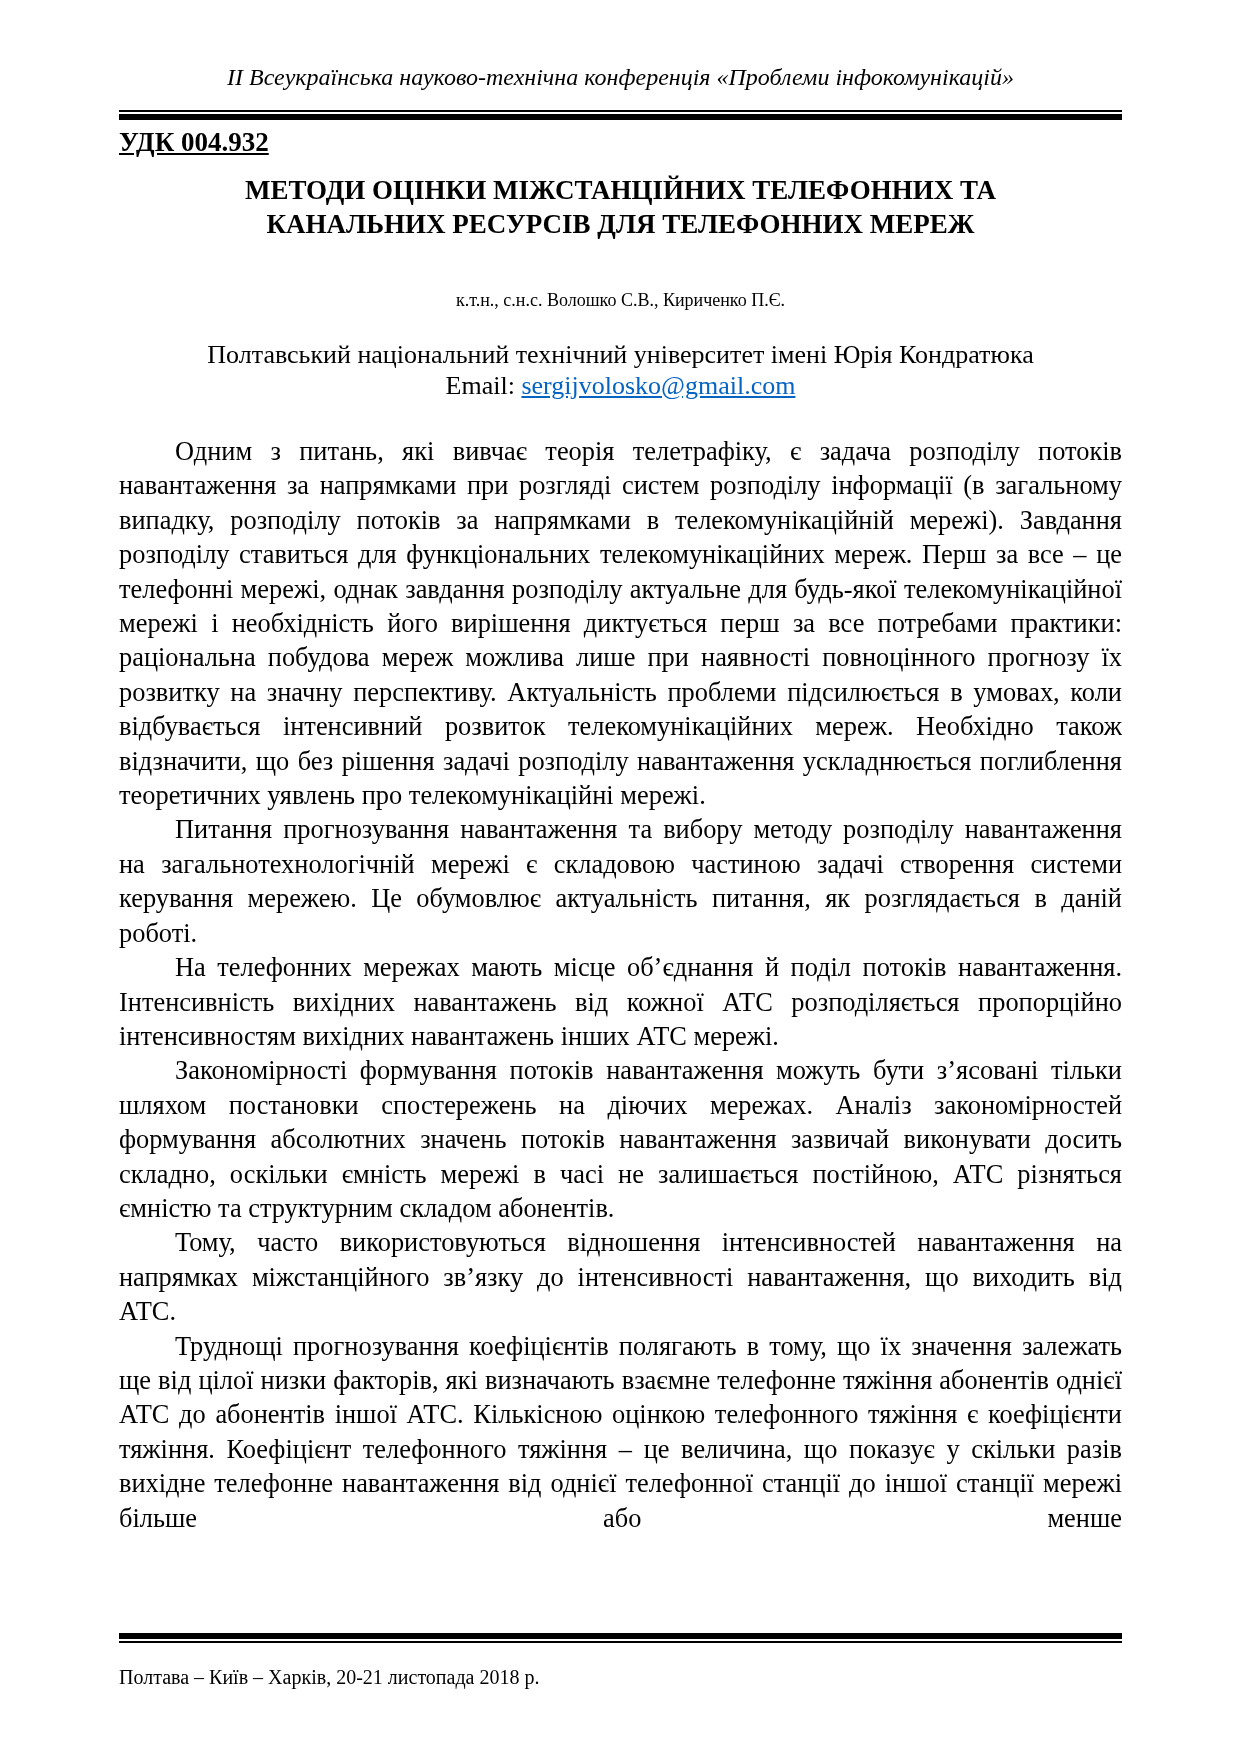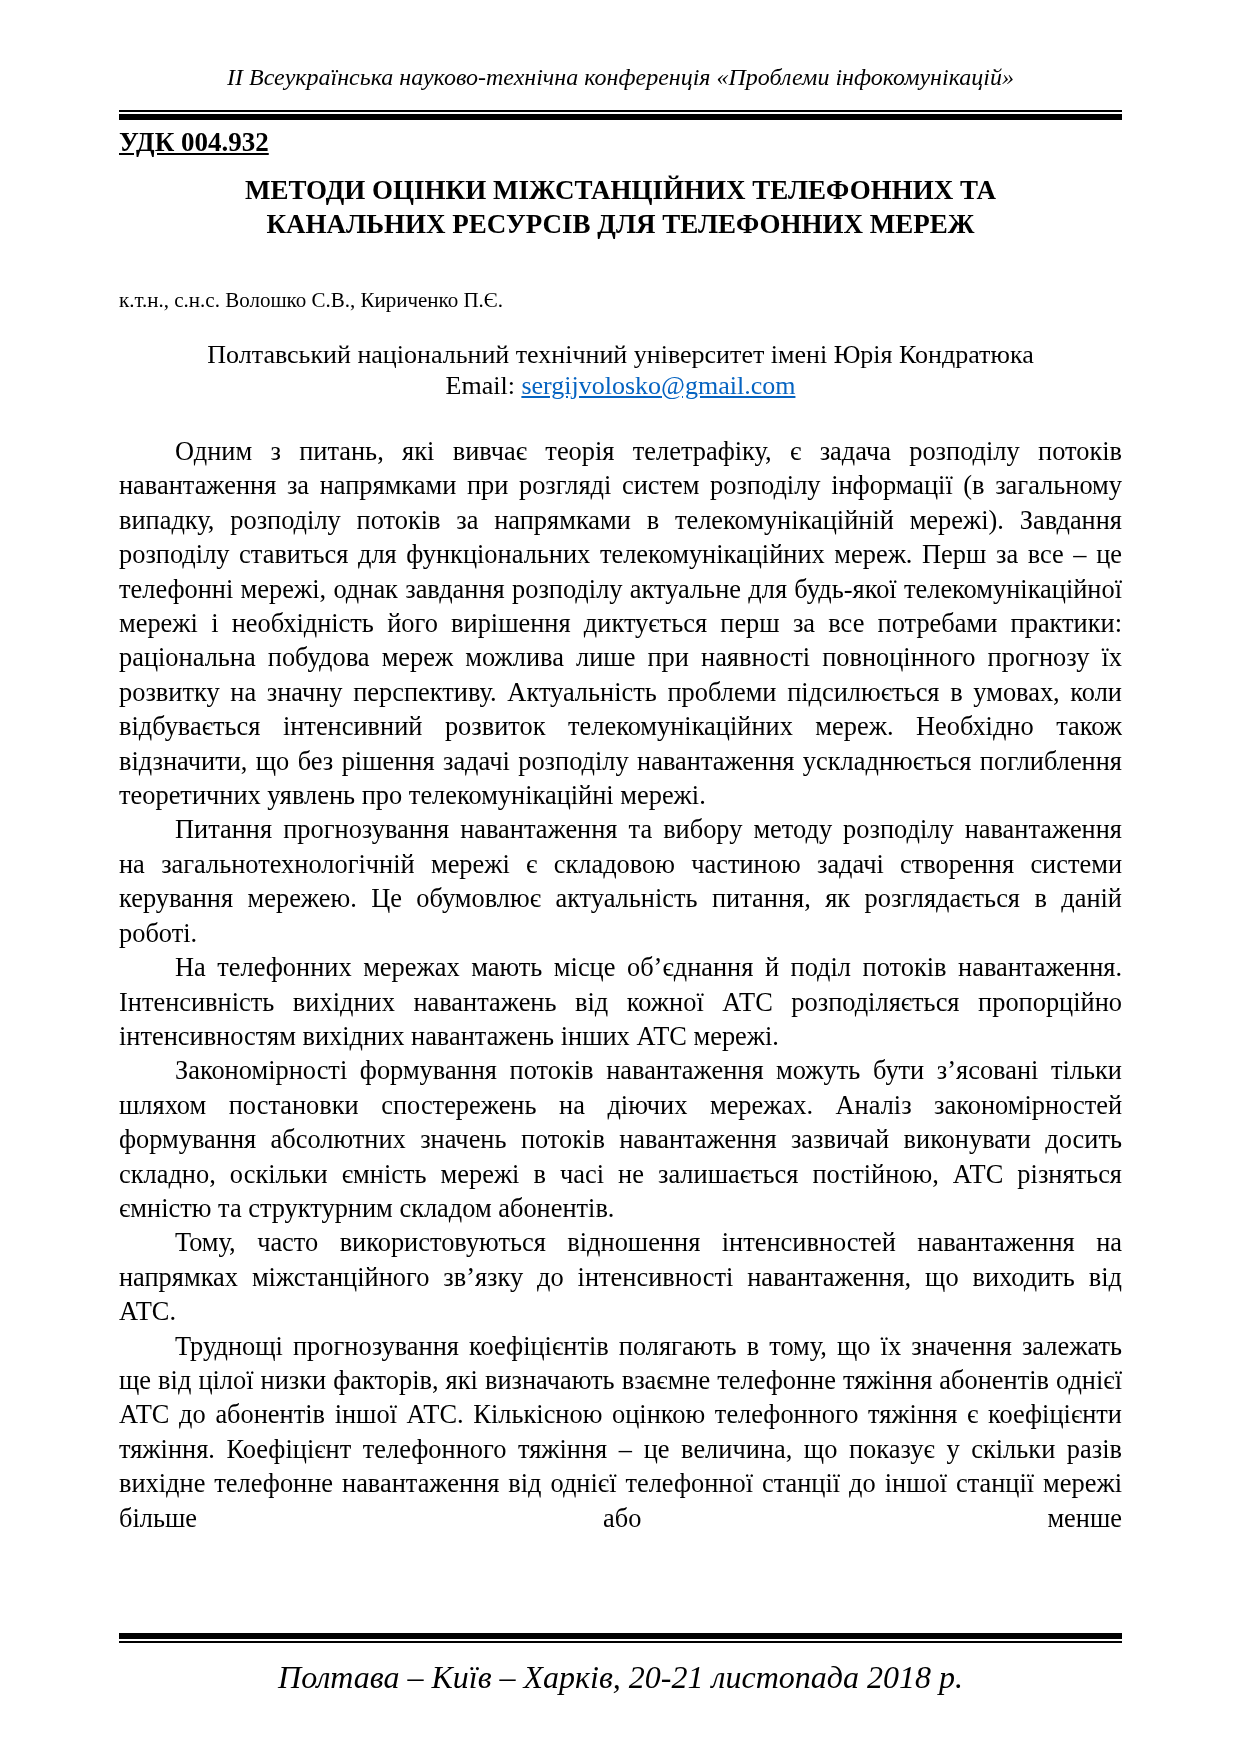--- a/index.html
+++ b/index.html
@@ -6,31 +6,31 @@
   body { width: 1240px; height: 1754px; position: relative; overflow: hidden;
          font-family: "Liberation Serif", "DejaVu Serif", serif; color: #000; }
   .page { position: absolute; left: 0; top: 0; width: 1240px; height: 1458px; padding-left: 15px; }
   .running-header { position: absolute; left: 119px; width: 1003px; top: 62px;
          text-align: center; font-style: italic; font-size: 24px; line-height: 30px; }
   .rule { position: absolute; left: 119px; width: 1003px; background: #000; }
   .udc { position: absolute; left: 119px; top: 126px; font-weight: bold; font-size: 27px; line-height: 32px; text-decoration: underline; }
   .title { position: absolute; left: 119px; width: 1003px; top: 173px; text-align: center;
          font-weight: bold; font-size: 27px; line-height: 34px; }
   .title div { white-space: nowrap; }
-  .authors { position: absolute; left: 119px; width: 1003px; top: 284px; text-align: left;
-         font-size: 21px; line-height: 32px; }
+  .authors { position: absolute; left: 119px; width: 1003px; top: 284px; text-align: center;
+         font-size: 18px; line-height: 32px; }
   .affil { position: absolute; left: 119px; width: 1003px; top: 339px; text-align: center;
          font-size: 26px; line-height: 31px; }
   .email-link { color: #0563c1; text-decoration: underline; cursor: pointer; }
   .body-text { position: absolute; left: 119px; width: 1003px; top: 434px;
          font-size: 26.4px; line-height: 34.4px; text-align: justify; }
   .body-text p { margin: 0; text-indent: 56px; text-align: justify; }
   .body-text p.last-justify { text-align-last: justify; }
   .running-footer { position: absolute; left: 119px; width: 1003px; top: 1662px;
-         text-align: center; font-style: italic; font-size: 32px; line-height: 30px; }
+         font-size: 20px; line-height: 30px; }
 </style>
 </head>
 <body>
 
 <div class="page">
 
   <div class="running-header">II Всеукраїнська науково-технічна конференція «Проблеми інфокомунікацій»</div>
 
   <div class="rule" style="top:110px;height:2px;"></div>
   <div class="rule" style="top:114px;height:6px;"></div>

